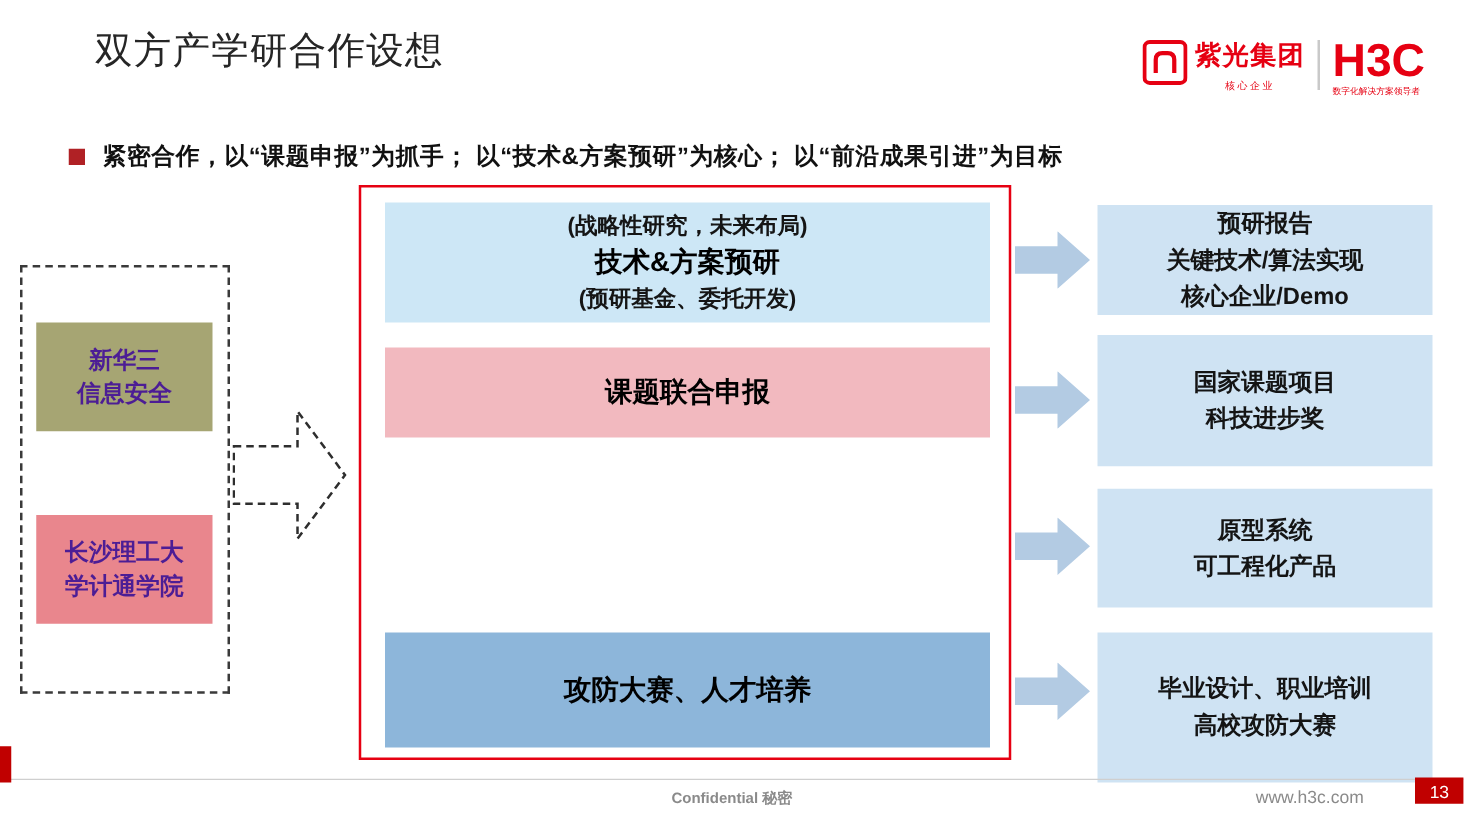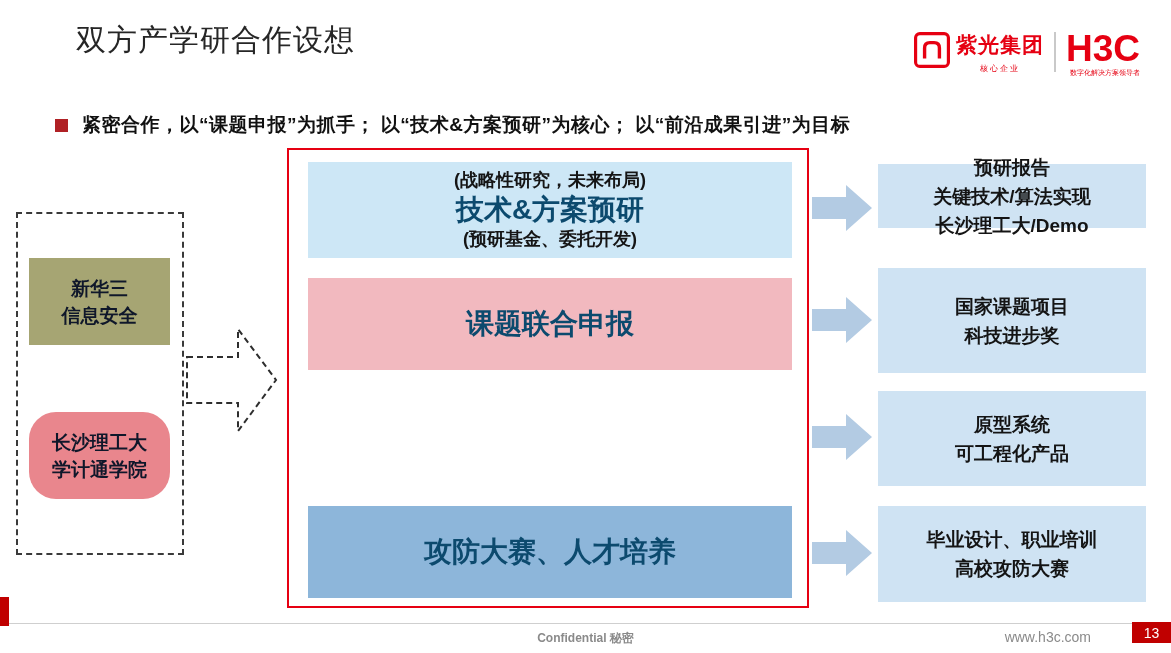--- a/index.html
+++ b/index.html
@@ -12,61 +12,61 @@
   .title {
     position:absolute; left:40px; top:20px;
     font-size:30px; font-weight:400; color:#262626; letter-spacing:1px;margin-left:36px;
   }
   .logos { position:absolute; left:914px; top:32px; display:flex; align-items:flex-start; }
   .unis-mark { width:36px; height:36px; margin-right:6px; }
   .unis-block { display:flex; flex-direction:column; align-items:center; margin-right:6px; }
   .unis-text { font-size:21px; font-weight:700; color:#e60012; letter-spacing:1px; line-height:26px; }
   .unis-tag { font-size:8px; color:#e60012; margin-top:5px; letter-spacing:2px; }
   .logo-divider { width:2px; height:40px; background:#c9c9c9; margin:0 10px 0 4px; }
-  .h3c-block { display:flex; flex-direction:column; align-items:flex-end; }
+  .h3c-block { display:flex; flex-direction:column; align-items:flex-start; }
   .h3c-text { font-size:37px; font-weight:700; color:#e60012; line-height:33px; letter-spacing:0; }
   .h3c-tag { font-size:7px; color:#e60012; margin-top:3px; white-space:nowrap; }
   .bullet-row { position:absolute; left:55px; top:112px; display:flex; align-items:center; }
   .bullet-square { width:13px; height:13px; background:#b02125; margin-right:14px; flex:none; }
   .bullet-text { font-size:19px; font-weight:600; color:#111111; letter-spacing:0.5px; }
   
   .left-frame { position:absolute; left:16px; top:212px; width:168px; height:343px; border:2px dashed #3a3a3a; }
   .left-box {
     position:absolute; width:141px; height:87px;
     display:flex; flex-direction:column; justify-content:center; align-items:center;
-    text-align:center; font-weight:700; font-size:19px; color:#0f172a; line-height:27px;
+    text-align:center; font-weight:700; font-size:19px; color:#4c1d95; line-height:27px;
   }
   .left-box.olive { left:29px; top:258px; background:#a6a573; }
-  .left-box.pink  { left:29px; top:412px; background:#e9868d;border-radius:27px; }
+  .left-box.pink  { left:29px; top:412px; background:#e9868d; }
   .dashed-arrow { position:absolute; left:186px; top:327px; width:92px; height:106px; }
   
   .center-frame { position:absolute; left:287px; top:148px; width:522px; height:460px; border:2px solid #e60012; background:#ffffff; }
   .crow {
     position:absolute; left:19px; width:484px;
     display:flex; flex-direction:column; justify-content:center; align-items:center;
     text-align:left;
   }
   .crow .sub  { font-size:18px; font-weight:700; color:#151515; line-height:27px; }
-  .crow .main { font-size:28px; font-weight:700; color:#0c4a6e; line-height:32px; }
+  .crow .main { font-size:22px; font-weight:700; color:#000000; line-height:32px; }
   .crow1 { top:12px;  height:96px; background:#cde7f6; }
-  .crow2 { top:128px; height:92px; background:#f2b9bf; }
+  .crow2 { top:128px; height:72px; background:#f2b9bf; }
   .crow3 { top:244px; height:96px; background:#8db6da; }
   .crow4 { top:356px; height:92px; background:#8db6da; }
   
   .block-arrow { position:absolute; left:812px; width:60px; height:46px; }
   .ba1 { top:185px; } .ba2 { top:297px; } .ba3 { top:414px; } .ba4 { top:530px; }
   .rbox {
     position:absolute; left:878px; width:268px; background:#cfe3f3;
     display:flex; flex-direction:column; justify-content:center; align-items:center;
     text-align:center; font-weight:700; font-size:19px; color:#141414; line-height:29px;
   }
-  .rbox1 { top:164px; height:64px; }
+  .rbox1 { top:164px; height:88px; }
   .rbox2 { top:268px; height:105px; }
   .rbox3 { top:391px; height:95px; }
-  .rbox4 { top:506px; height:96px; }
+  .rbox4 { top:506px; height:120px; }
   
   .footer-line { position:absolute; left:0; top:623px; width:1171px; height:1px; background:#cfcfcf; }
   .left-accent { position:absolute; left:0; top:597px; width:9px; height:29px; background:#c00000; }
   .confidential { position:absolute; left:0; top:630px; width:1171px; text-align:center; font-size:12px; font-weight:700; color:#8a8a8a; }
   .website { position:absolute; right:80px; top:629px; font-size:14px; color:#8a8a8a; }
   .page-badge {
     position:absolute; left:1132px; top:622px; width:39px; height:21px; background:#c00000;
     color:#ffffff; font-size:14px; display:flex; align-items:center; justify-content:center;
   }
 </style>
@@ -137,21 +137,21 @@
   <svg class="block-arrow ba3" viewBox="0 0 60 46">
     <polygon points="0,12 34,12 34,0 60,23 34,46 34,34 0,34" fill="#b3cbe3"></polygon>
   </svg>
   <svg class="block-arrow ba4" viewBox="0 0 60 46">
     <polygon points="0,12 34,12 34,0 60,23 34,46 34,34 0,34" fill="#b3cbe3"></polygon>
   </svg>
 
   <div class="rbox rbox1">
     <div>预研报告</div>
     <div>关键技术/算法实现</div>
-    <div>长沙理工大/Demo</div>
+    <div>核心企业/Demo</div>
   </div>
   <div class="rbox rbox2">
     <div>国家课题项目</div>
     <div>科技进步奖</div>
   </div>
   <div class="rbox rbox3">
     <div>原型系统</div>
     <div>可工程化产品</div>
   </div>
   <div class="rbox rbox4">

